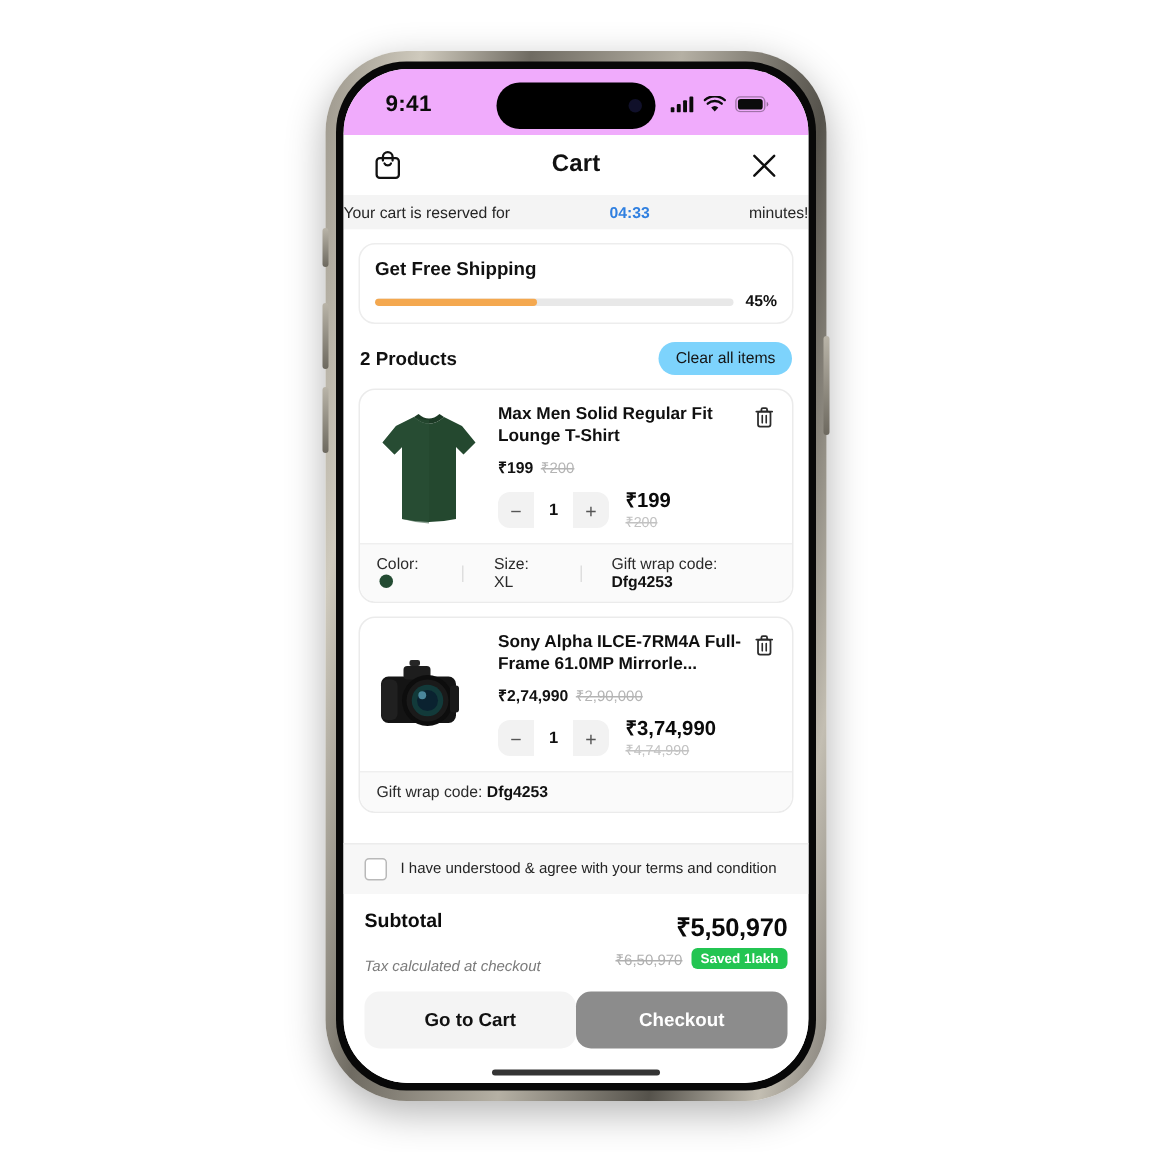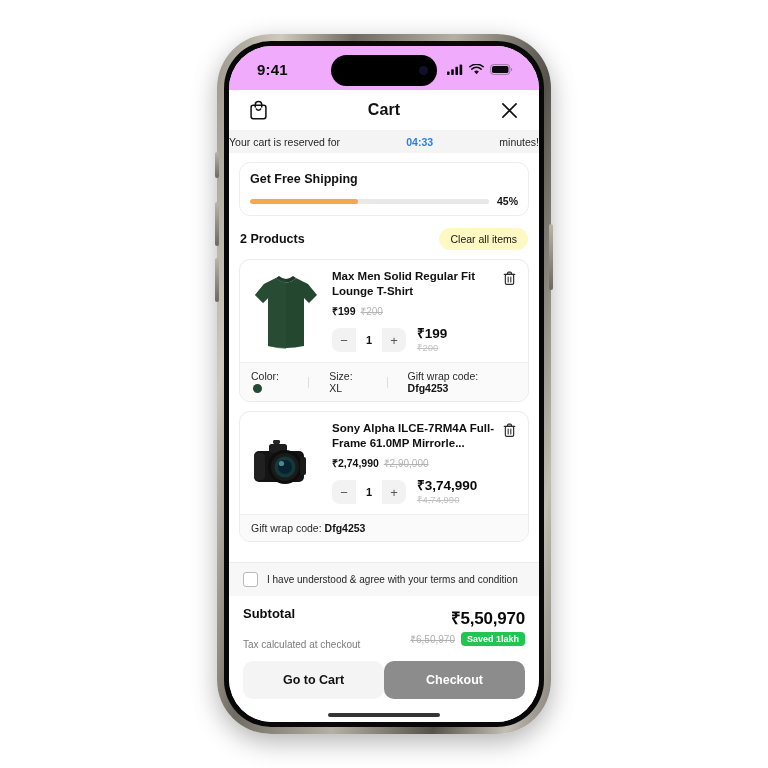--- a/index.html
+++ b/index.html
@@ -96,21 +96,21 @@
   }
   .ship-banner .txt { font-size: 11px; color: #1b1b1b; font-weight: 500; }
 
   .products-row {
     display: flex; align-items: center; justify-content: space-between;
     margin: 12px 11px 0 11px;
     gap: 17px;
   }
   .products-count { font-size: 12.5px; font-weight: bold; color: #111; }
   .clear-btn {
-    background: #fef9c3; border: none; border-radius: 13px;
+    background: #7dd3fc; border: none; border-radius: 13px;
     padding: 5px 11px; font-size: 10.5px; color: #151515;
     font-family: "Liberation Sans", sans-serif; cursor: pointer;
   }
 
   .pcard {
     margin: 9px 10px 0 10px; border: 1px solid #ebebeb; border-radius: 11px;
     background: #fff; overflow: hidden;
   }
   .pcard-main { display: flex; padding: 9px 9px 7px 9px; gap: 9px; }
   .pimg { width: 74px; height: 86px; flex: 0 0 74px; display: flex; align-items: center; justify-content: center; }
@@ -141,21 +141,21 @@
   
   .bottom { flex: 0 0 auto; background: #fff; }
   .terms {
     display: flex; align-items: center; gap: 9px;
     padding: 9px 14px; background: #f7f7f7; border-top: 1px solid #ececec;
   }
   .checkbox { width: 15px; height: 15px; border: 1.5px solid #b9b9b9; border-radius: 3px; background:#fff; flex: 0 0 15px; cursor: pointer;}
   .terms-txt { font-size: 10px; color: #242424; }
   .totals { padding: 10px 14px 0 14px; display: flex; justify-content: space-between; align-items: flex-start; }
   .sub-label { font-size: 13px; font-weight: bold; color: #0c0c0c; }
-  .tax-note { font-size: 10px; color: #7a7a7a; margin-top: 18px; }
+  .tax-note { font-size: 10px; color: #7a7a7a; margin-top: 18px; font-style: italic; }
   .grand { font-size: 17px; font-weight: bold; color: #0a0a0a; text-align: right; letter-spacing:-.2px;}
   .grand-row2 { display: flex; align-items: center; gap: 6px; margin-top: 3px; justify-content: flex-end; }
   .grand-strike { font-size: 10px; color: #b0b0b0; text-decoration: line-through; }
   .saved {
     background: #23c552; color: #fff; font-size: 9px; font-weight: bold;
     padding: 2px 6px; border-radius: 4px;
   }
   .cta-row { display: flex; padding: 11px 14px 9px 14px; }
   .cta {
     flex: 1 1 0; height: 38px; border: none; border-radius: 10px;

